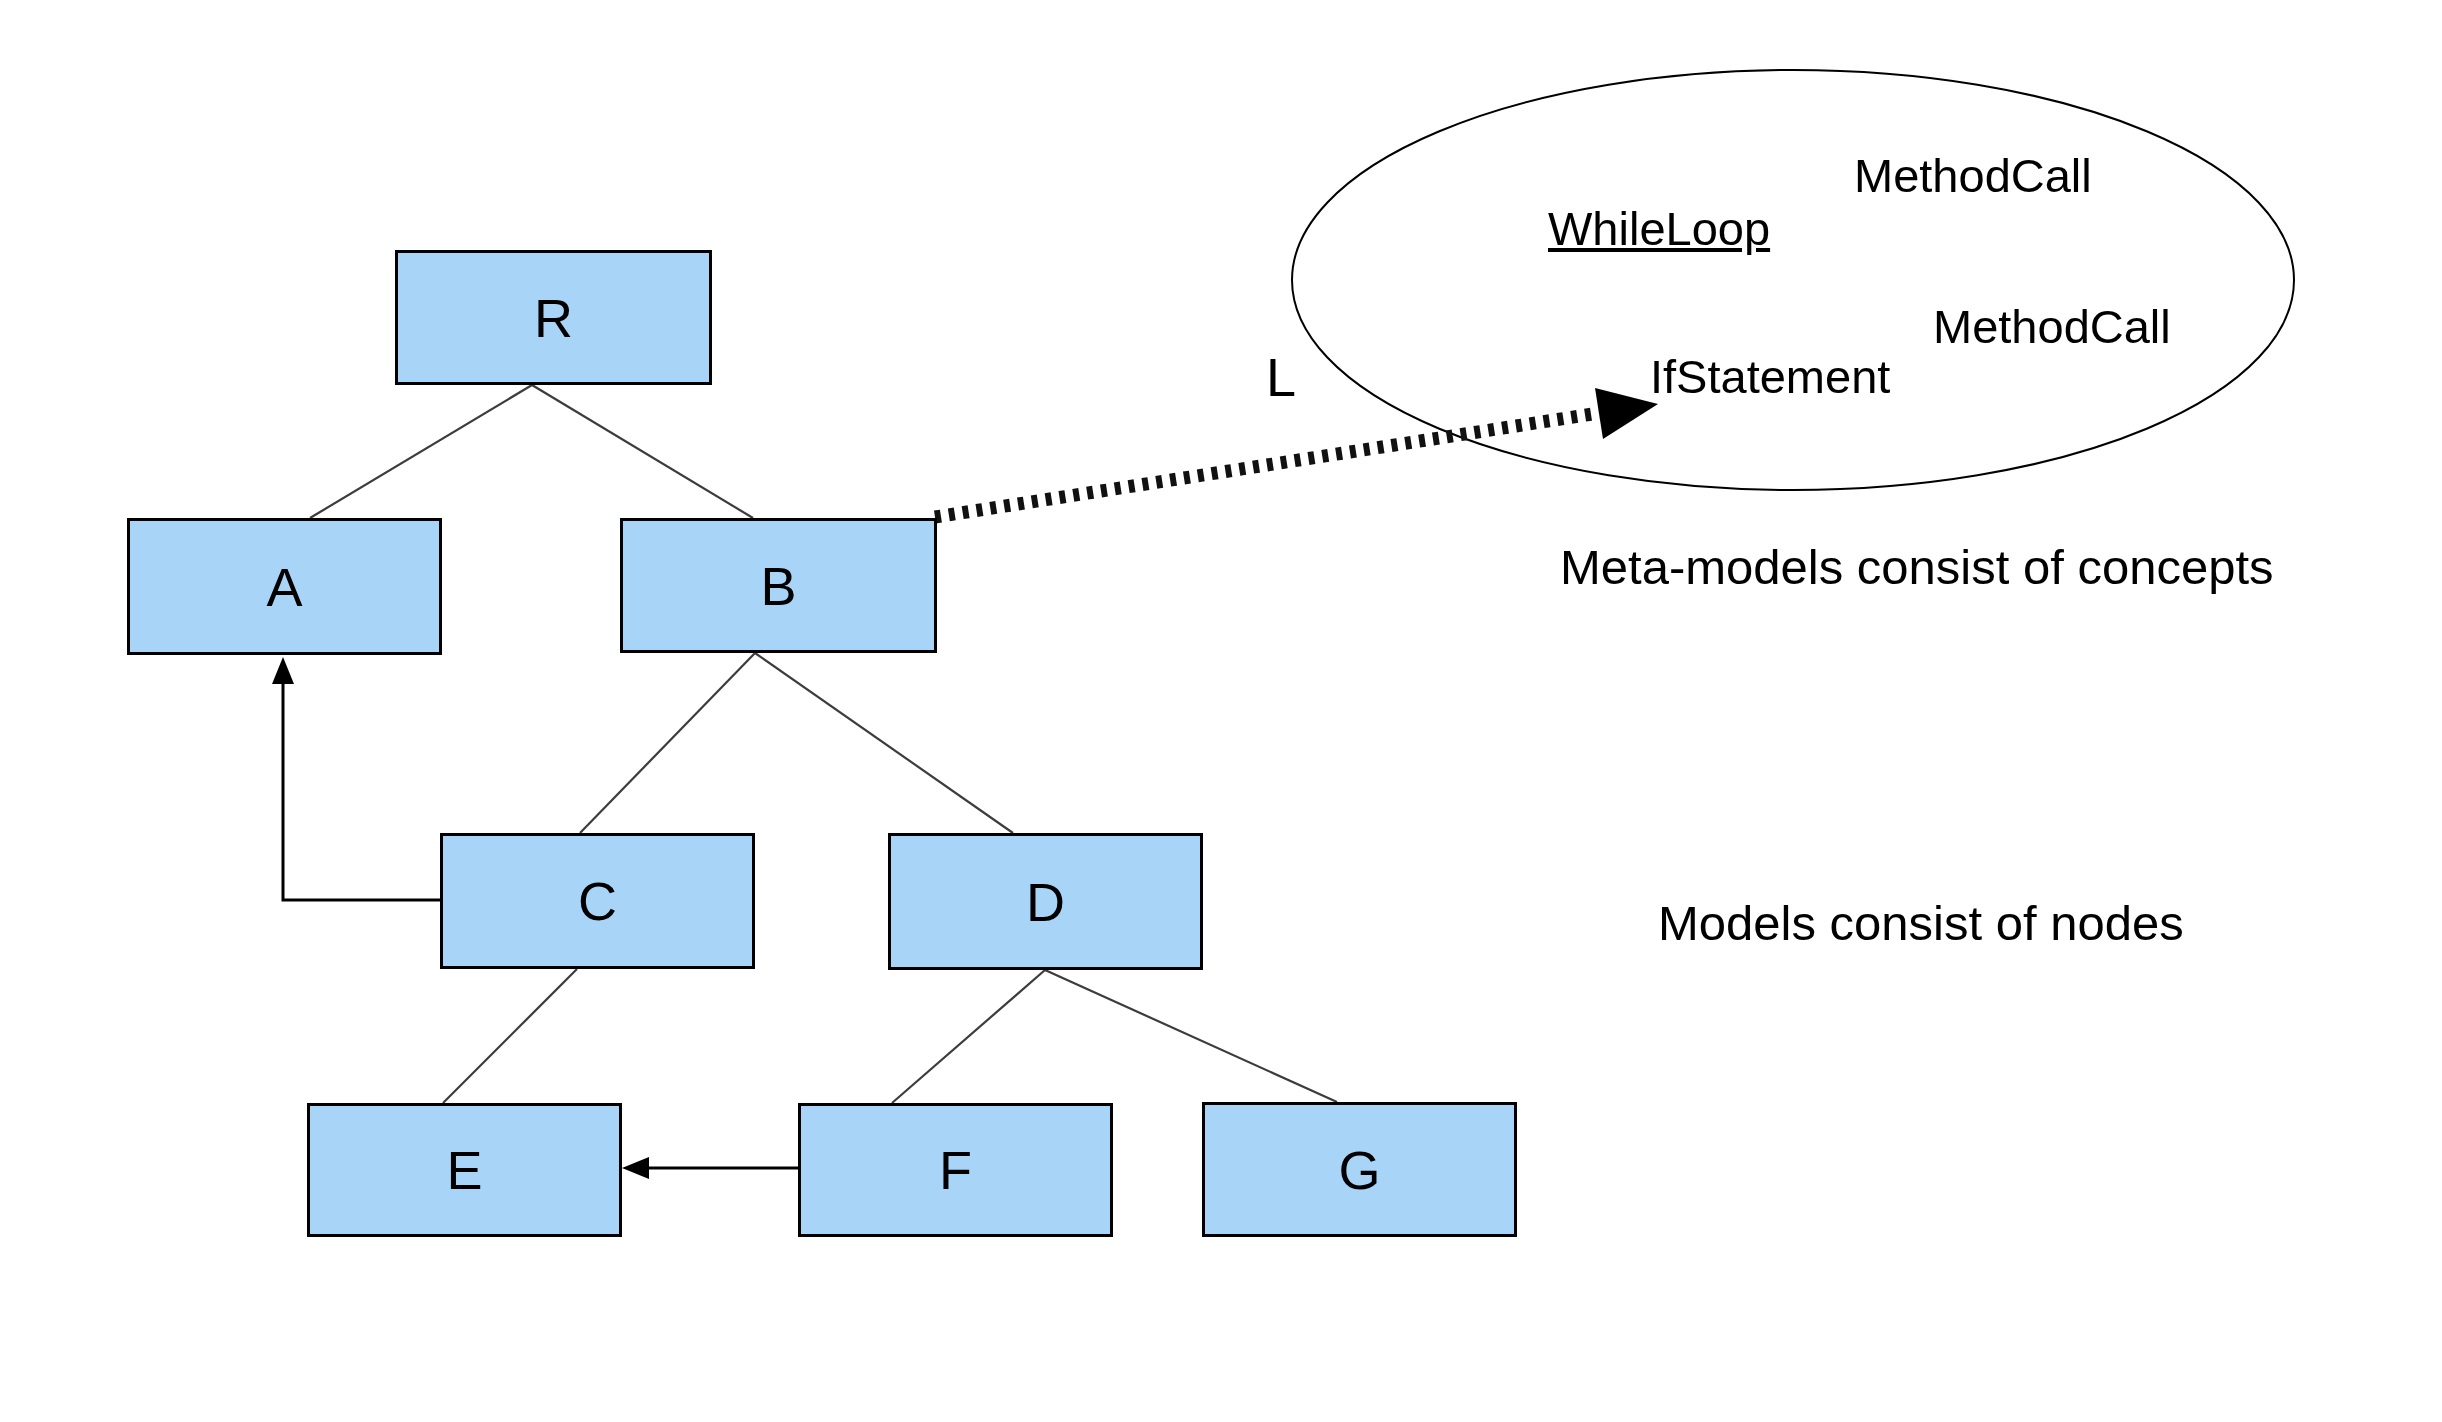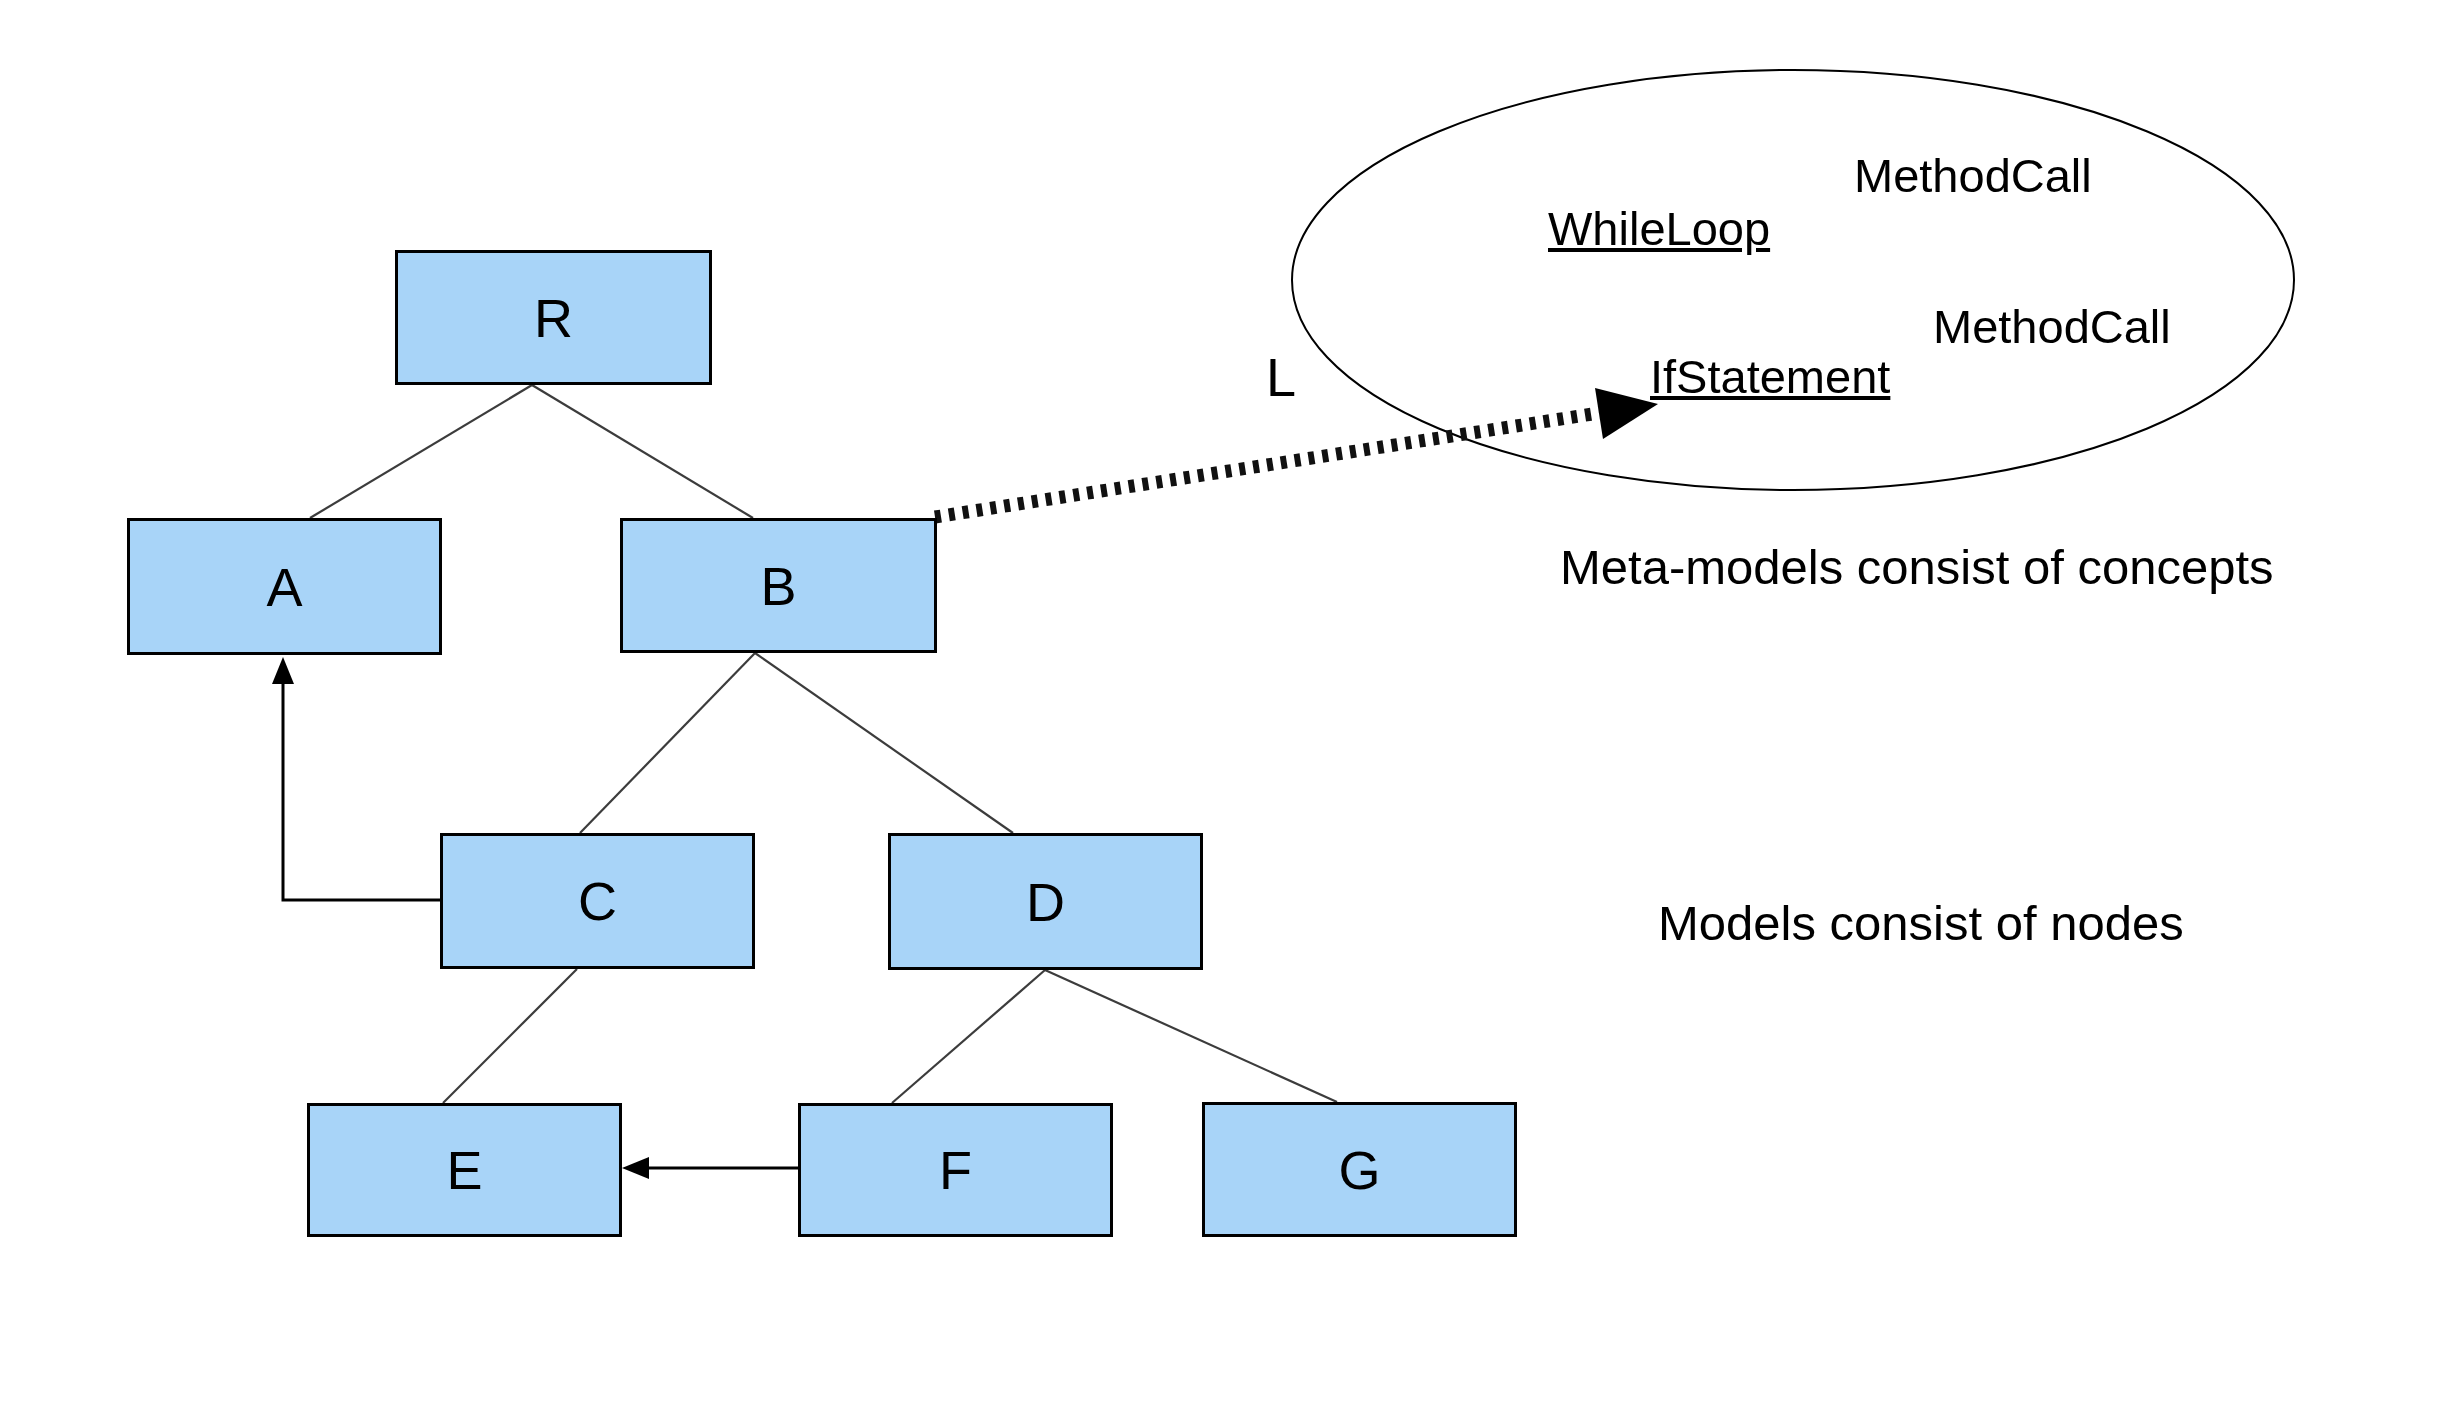--- a/index.html
+++ b/index.html
@@ -47,21 +47,21 @@
   .floating-label {
     position: absolute;
     white-space: nowrap;
     line-height: 1.1;
     font-size: 47px;
     color: #000;
   }
   #label-whileloop   { left: 1548px; top: 203px; text-decoration: underline; }
   #label-methodcall  { left: 1854px; top: 150px; }
   #label-methoddef   { left: 1933px; top: 301px; }
-  #label-ifstatement { left: 1650px; top: 351px; text-decoration: underline; }
+  #label-ifstatement { left: 1650px; top: 351px; }
   #label-link-l      { left: 1266px; top: 348px; font-size: 54px; }
   #caption-meta      { left: 1560px; top: 541px; font-size: 49px; }
   #caption-models    { left: 1658px; top: 897px; font-size: 49px; }
 </style>
 </head>
 <body>
 
 <div class="stage" style="--background: #ffffff; --node-fill: #a8d4f8; --node-border: #000000; --edge-color: #3c3c3c; --arrow-color: #000000; --ellipse-stroke: #000000; --text-color: #000000;">
 
   <svg class="lines-layer" viewBox="0 0 2442 1422" xmlns="http://www.w3.org/2000/svg">

